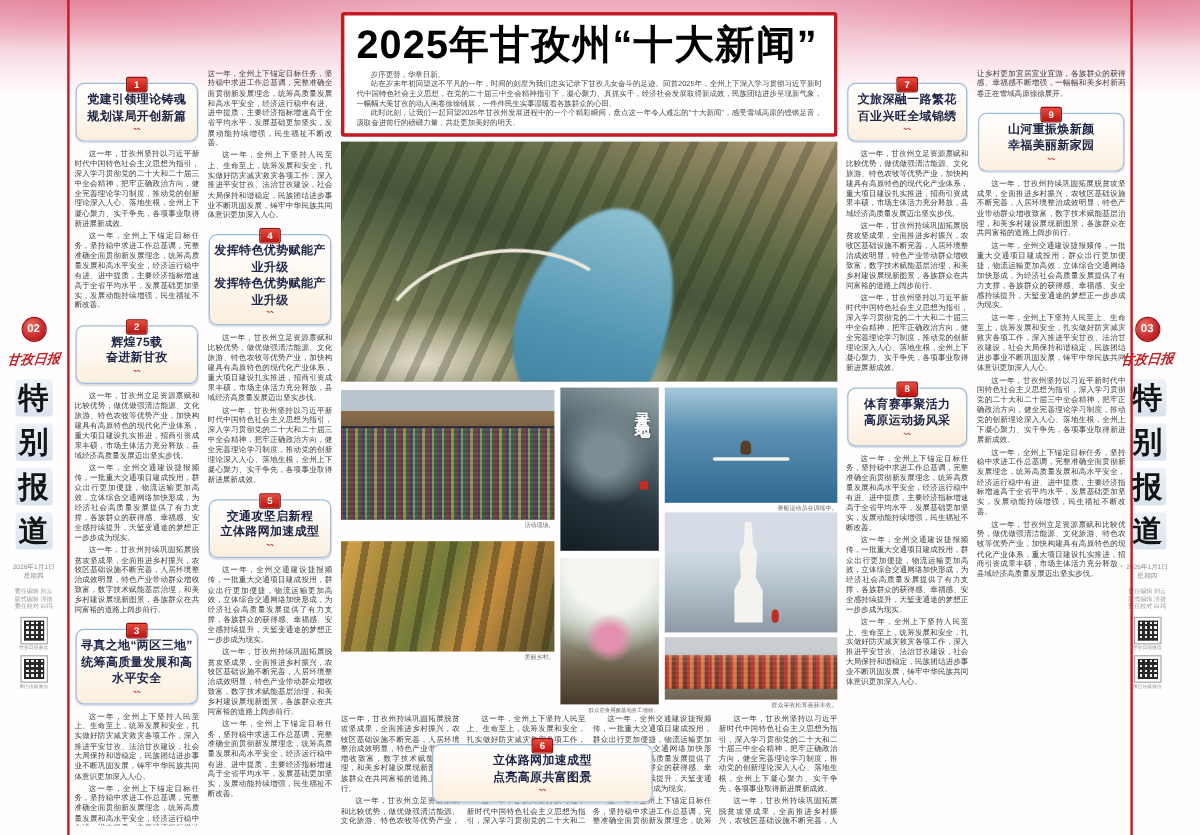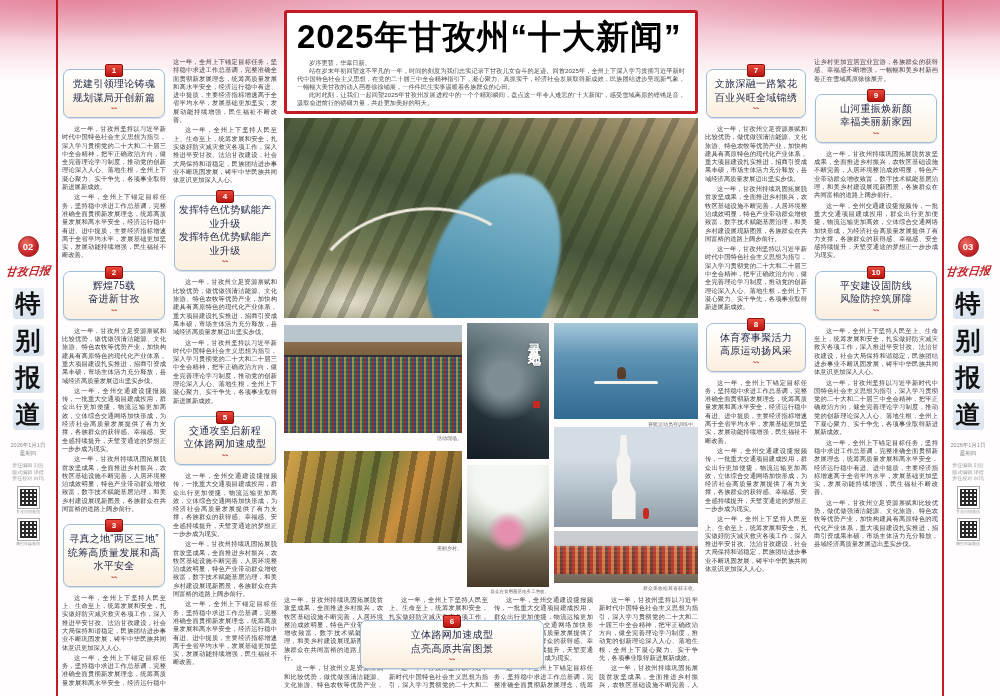--- a/index.html
+++ b/index.html
@@ -9,24 +9,24 @@
         background:linear-gradient(180deg,#eba9bc 0%,#f3c6d2 35%,#fbe9ee 70%,rgba(255,255,255,0) 100%);}
   .pinkwash2{position:absolute;top:0;left:0;right:0;height:40px;
         background:radial-gradient(ellipse 420px 60px at 8% 0,rgba(221,90,120,.45),transparent 70%),
                    radial-gradient(ellipse 420px 60px at 92% 0,rgba(221,90,120,.45),transparent 70%);}
   .redline{position:absolute;top:0;bottom:0;width:2px;background:#c31a23;z-index:5;}
   .redline.left{left:56px}.redline.right{right:56px}
 
   
   .sidebar{position:absolute;top:0;bottom:0;width:56px;z-index:4;display:flex;flex-direction:column;
            align-items:center;padding-top:236px;box-sizing:border-box;}
-  .sidebar.left{left:0}.sidebar.right{right:4px}
+  .sidebar.left{left:0}.sidebar.right{right:16px}
   .pageno{width:19px;height:19px;border-radius:50%;color:#fff;font-size:9.5px;font-weight:bold;
           display:flex;align-items:center;justify-content:center;
-          background:radial-gradient(circle at 35% 30%,#ec6a5e,#c01f24 70%);border:1px solid #9d131a;}
+          background:radial-gradient(circle at 35% 30%,#ec6a5e,#c01f24 70%);border:1px solid #9d131a;margin-top:28px;}
   .paperlogo{color:#c01f24;font-family:"DejaVu Serif","Liberation Serif",serif;font-weight:bold;
              font-style:italic;font-size:11px;margin:7px 0 6px;transform:skewX(-8deg) rotate(-2deg);white-space:nowrap;}
   .vchar{width:31px;height:31px;margin:3px 0;border-radius:3px;display:flex;align-items:center;justify-content:center;
          background:linear-gradient(180deg,#edf2f8,#d9e3ee);
          font-family:"DejaVu Serif","Liberation Serif",serif;font-size:25px;font-weight:bold;color:#141414;}
   .sidedate{font-size:5.5px;color:#8a8a8a;text-align:center;line-height:7.5px;margin-top:9px;}
   .sideeditors{font-size:5px;color:#999;text-align:center;line-height:6.5px;margin-top:5px;}
   .qr{width:17px;height:17px;margin-top:5px;border:2px solid #fff;outline:1px solid #aaa;
       background-image:repeating-linear-gradient(0deg,#2a2a2a 0 2px,transparent 2px 4px),
                        repeating-linear-gradient(90deg,#2a2a2a 0 2px,#f2f2f2 2px 4px);}
@@ -44,21 +44,21 @@
   p.body.noindent{text-indent:0;}
 
   
   .secbox{position:relative;border:1px solid #9dbdd9;border-radius:7px;
           background:linear-gradient(180deg,#ffffff 0%,#fdf6ec 60%,#fbeede 100%);
           box-shadow:0 1px 1px rgba(150,160,180,.35);
           margin:11px 1px 7px;padding:7px 2px 6px;text-align:center;}
   .secnum{position:absolute;top:-6px;left:50%;transform:translateX(-50%);min-width:12px;height:11px;
           padding:0 2px;border-radius:2px;color:#fff;font-size:8px;font-weight:bold;line-height:11px;
           background:linear-gradient(180deg,#ea4a3d,#ba1410);border:1px solid #8e0f0c;}
-  .sectitle{font-size:10px;font-weight:normal;color:#1c2547;line-height:13.5px;letter-spacing:.3px;}
+  .sectitle{font-size:10px;font-weight:bold;color:#1c2547;line-height:13.5px;letter-spacing:.3px;}
   .secbox::after{content:"〰";display:block;color:#c3413b;font-size:6px;line-height:5px;margin-top:2px;}
 
   
   .headbox{border:3px solid #c31a23;border-radius:3px;background:#fff;padding:5px 10px 4px;margin:2px 0 4px;}
   .headtitle{font-size:33px;font-weight:900;text-align:left;color:#000;letter-spacing:1px;line-height:38px;}
   .intro{margin-top:3px;}
   .intro p{font-size:6.2px;line-height:8px;color:#474747;text-align:justify;margin:0;text-indent:12px;word-break:break-all;}
 
   
   .bigphoto{position:relative;height:200px;margin-bottom:5px;overflow:hidden;
@@ -316,24 +316,19 @@
 
     <div class="col side c8">
       <p class="body noindent">让乡村更加宜居宜业宜游，各族群众的获得感、幸福感不断增强，一幅幅和美乡村新画卷正在雪域高原徐徐展开。</p>
       <div class="secbox">
         <div class="secnum">9</div>
         <div class="sectitle">山河重振焕新颜</div>
         <div class="sectitle">幸福美丽新家园</div>
       </div>
       <p class="body">这一年，甘孜州持续巩固拓展脱贫攻坚成果，全面推进乡村振兴，农牧区基础设施不断完善，人居环境整治成效明显，特色产业带动群众增收致富，数字技术赋能基层治理，和美乡村建设展现新图景，各族群众在共同富裕的道路上阔步前行。</p>
       <p class="body">这一年，全州交通建设捷报频传，一批重大交通项目建成投用，群众出行更加便捷，物流运输更加高效，立体综合交通网络加快形成，为经济社会高质量发展提供了有力支撑，各族群众的获得感、幸福感、安全感持续提升，天堑变通途的梦想正一步步成为现实。</p>
-      <div class="secbox">
-        <div class="secnum">10</div>
-        <div class="sectitle">平安建设固防线</div>
-        <div class="sectitle">风险防控筑屏障</div>
-      </div>
       <p class="body">这一年，全州上下坚持人民至上、生命至上，统筹发展和安全，扎实做好防灾减灾救灾各项工作，深入推进平安甘孜、法治甘孜建设，社会大局保持和谐稳定，民族团结进步事业不断巩固发展，铸牢中华民族共同体意识更加深入人心。</p>
       <p class="body">这一年，甘孜州坚持以习近平新时代中国特色社会主义思想为指引，深入学习贯彻党的二十大和二十届三中全会精神，把牢正确政治方向，健全完善理论学习制度，推动党的创新理论深入人心、落地生根，全州上下凝心聚力、实干争先，各项事业取得新进展新成效。</p>
       <p class="body">这一年，全州上下锚定目标任务，坚持稳中求进工作总基调，完整准确全面贯彻新发展理念，统筹高质量发展和高水平安全，经济运行稳中有进、进中提质，主要经济指标增速高于全省平均水平，发展基础更加坚实，发展动能持续增强，民生福祉不断改善。</p>
       <p class="body">这一年，甘孜州立足资源禀赋和比较优势，做优做强清洁能源、文化旅游、特色农牧等优势产业，加快构建具有高原特色的现代化产业体系，重大项目建设扎实推进，招商引资成果丰硕，市场主体活力充分释放，县域经济高质量发展迈出坚实步伐。</p>
     </div>
   </div>
 </div>
 
 </body></html>

